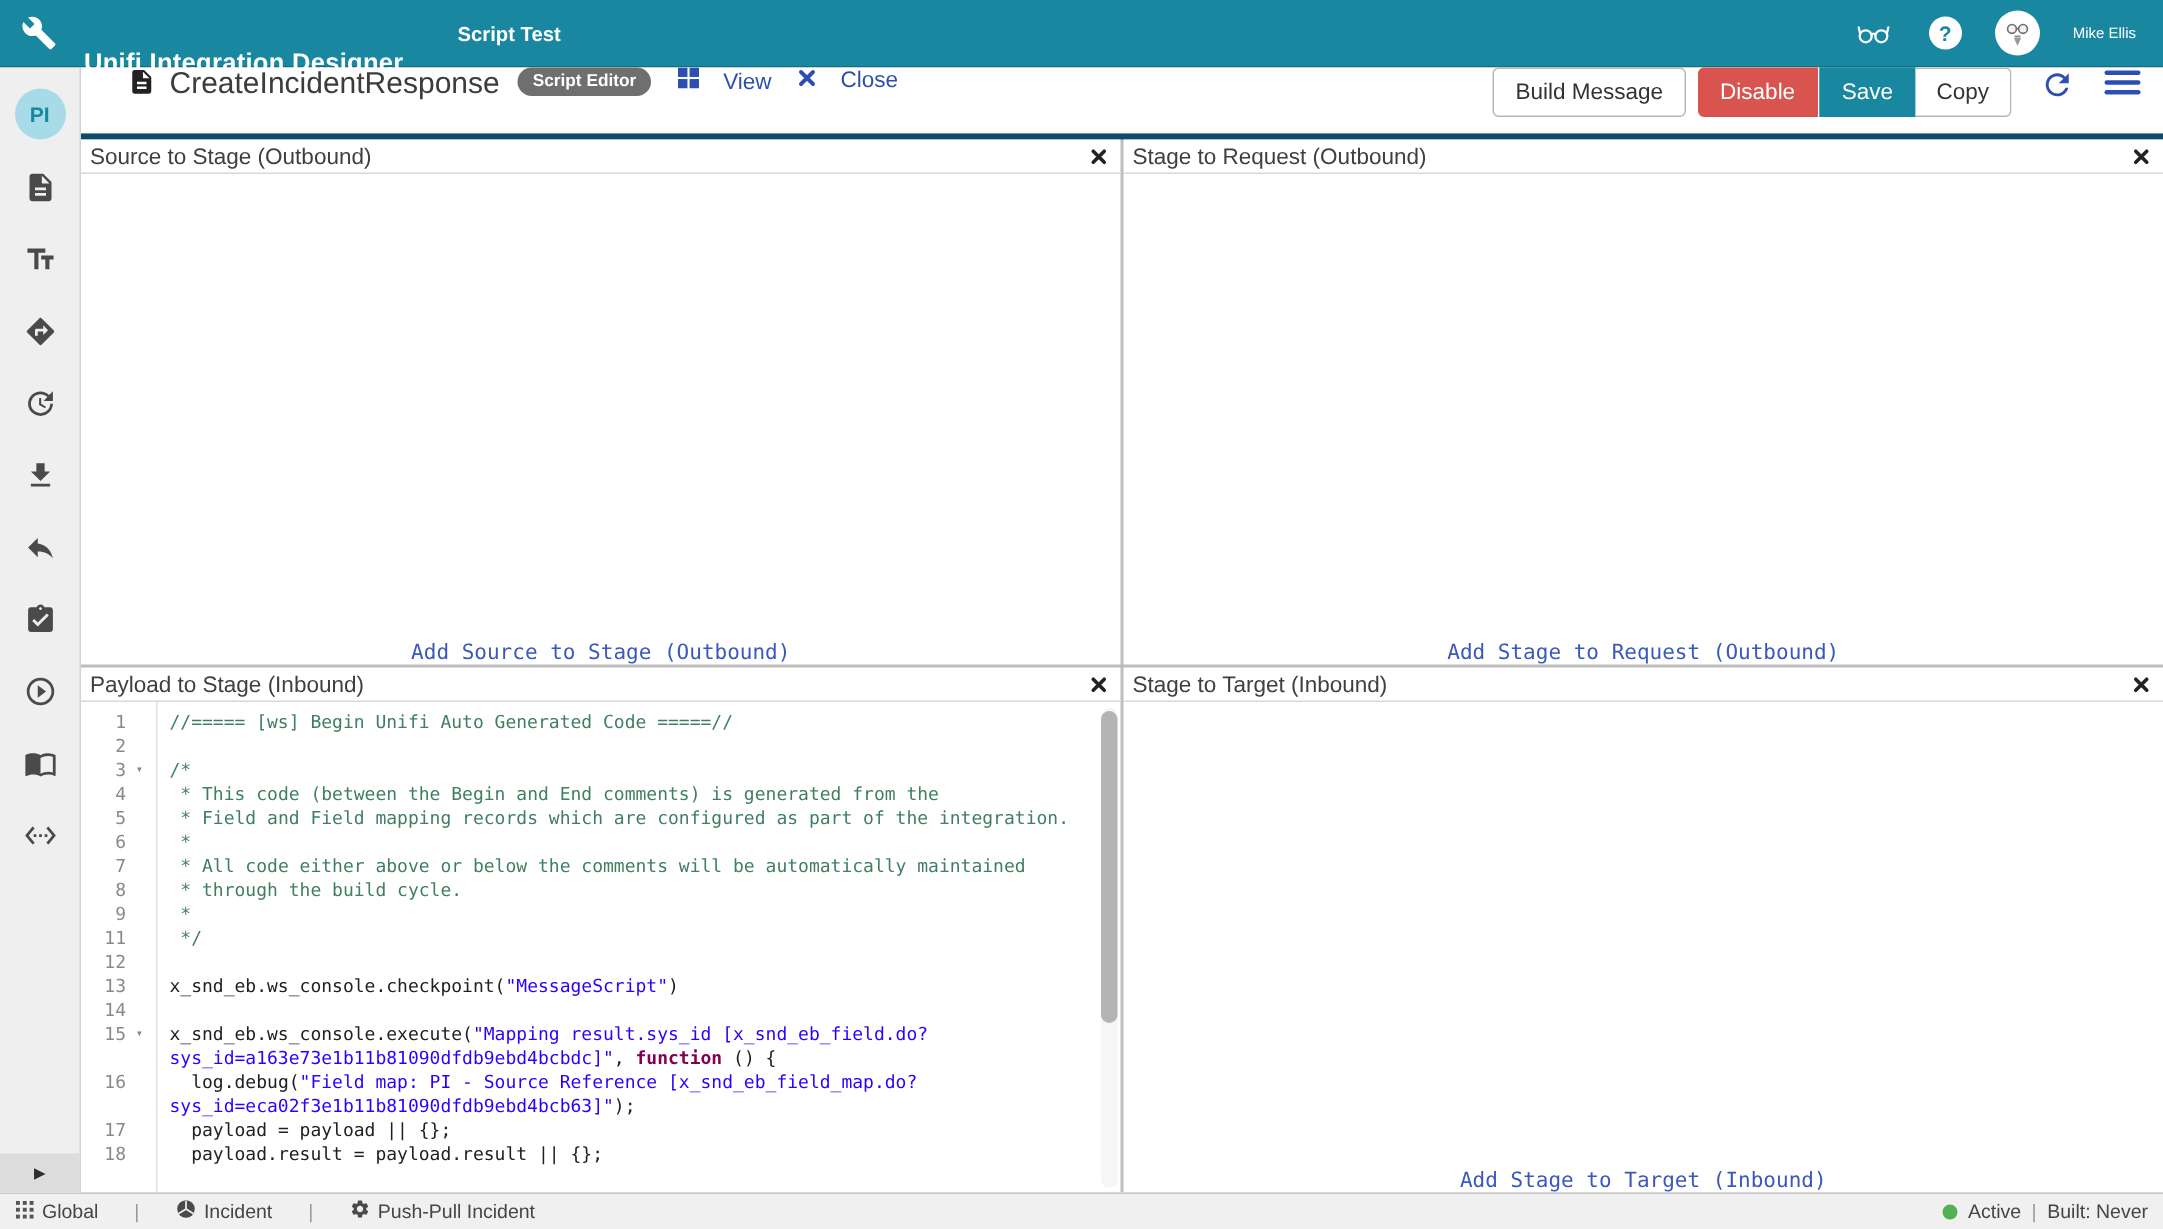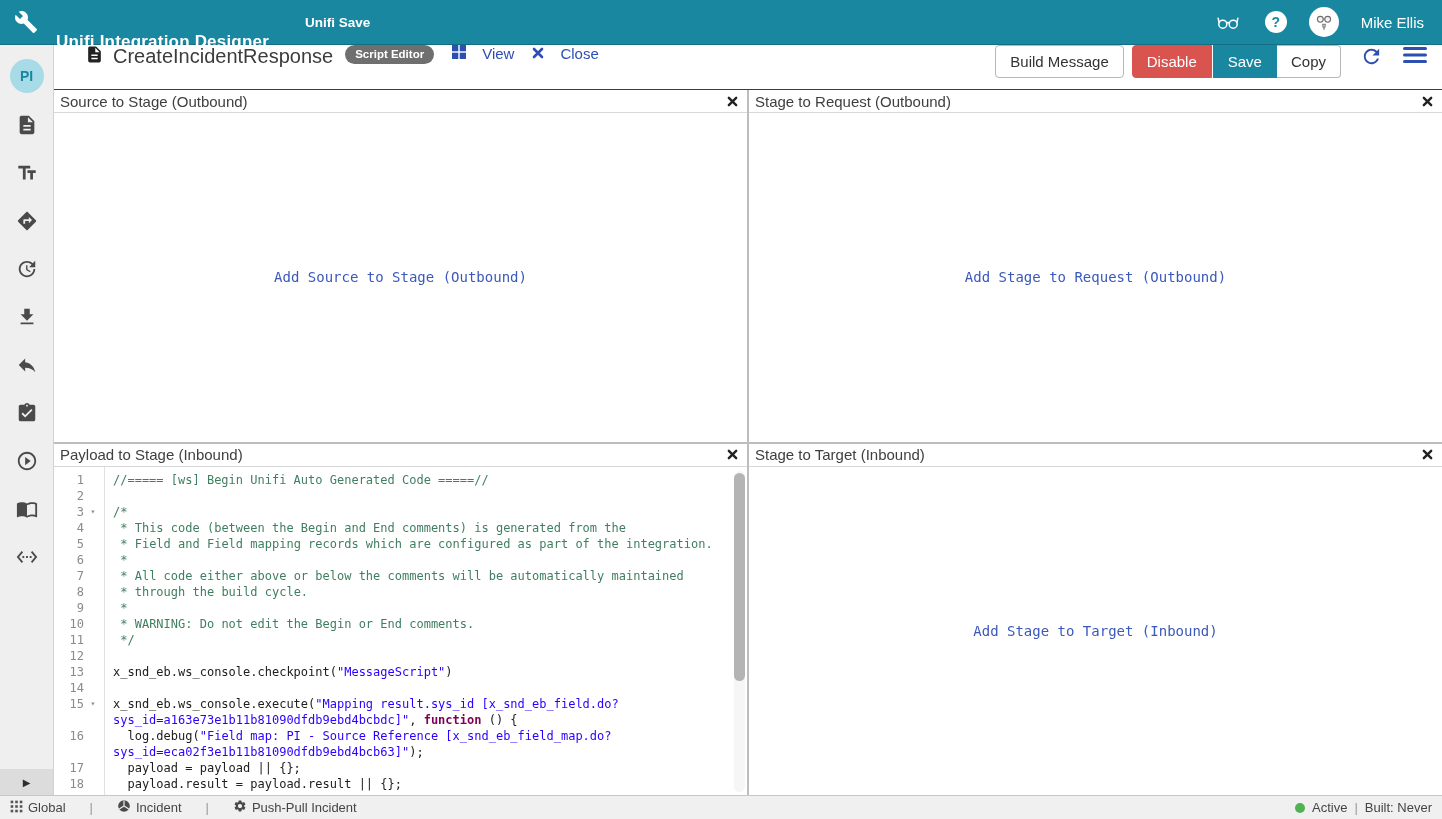--- a/index.html
+++ b/index.html
@@ -9,21 +9,21 @@
   
   .topbar { height:45px; background:var(--teal,#1987a0); display:flex; align-items:center; padding:0 18px 0 14px; border-bottom:1px solid rgba(0,0,0,.18); flex:none; }
   .topbar-left { display:flex; align-items:center; }
   .wrench { width:24px; height:24px; display:flex; align-items:center; }
   .app-title { color:#fff; font-size:17px; font-weight:bold; margin-left:18px; letter-spacing:.2px;margin-top:40px; }
   .app-subtitle { color:#fff; font-size:13.5px; font-weight:bold; margin-left:36px; cursor:pointer; }
   .topbar-right { margin-left:auto; display:flex; align-items:center; gap:22px; }
   .icon-btn { display:flex; align-items:center; cursor:pointer; }
   .help-circle { width:22px; height:22px; border-radius:50%; background:#fff; color:var(--teal,#1987a0); font-size:14px; font-weight:bold; display:flex; align-items:center; justify-content:center; cursor:pointer; }
   .avatar { width:30px; height:30px; border-radius:50%; background:#fff; display:flex; align-items:center; justify-content:center; overflow:hidden; cursor:pointer; }
-  .user-name { color:#fff; font-size:15px; cursor:pointer; }
+  .user-name { color:#fff; font-size:10px; cursor:pointer; }
 
   
   .shell { flex:1; display:flex; min-height:0; }
   .sidebar { width:54px; background:#efefef; border-right:1px solid #d2d2d2; position:relative; flex:none; display:flex; flex-direction:column; align-items:center;text-align:center; }
   .pi-circle { width:34px; height:34px; margin-top:14px; border-radius:50%; background:var(--pi-circle-bg,#a8dbe8); color:var(--teal,#1987a0); font-size:14px; font-weight:bold; display:flex; align-items:center; justify-content:center; cursor:pointer; flex:none; }
   .side-nav { margin-top:10px; display:flex; flex-direction:column; }
   .side-item { width:54px; height:48px; display:flex; align-items:center; justify-content:center; cursor:pointer; }
   .side-item svg { width:22px; height:22px; fill:#4a4a4a; }
   .expand-strip { position:absolute; bottom:0; left:0; width:100%; height:26px; background:#dcdcdc; display:flex; align-items:center; justify-content:center; cursor:pointer; }
   .expand-strip .tri { font-size:10px; color:#2e2e2e; font-family:"DejaVu Sans", sans-serif; }
@@ -38,27 +38,27 @@
   .tb-link { display:flex; align-items:center; gap:16px; color:var(--link-blue,#2d4fb2); font-size:15px; font-weight:500; margin-left:18px; cursor:pointer; }
   .tb-spacer { flex:1; }
   .btn { height:33px; font-size:15px; font-family:"Liberation Sans",sans-serif; border:1px solid #b7b7b7; background:#fff; color:#333; border-radius:4px; padding:0 14px; cursor:pointer; }
   .btn-group { display:flex; margin-left:8px; }
   .btn-danger { background:var(--danger-red,#d9534f); border-color:var(--danger-red,#d9534f); color:#fff; border-radius:4px 0 0 4px; }
   .btn-save { background:var(--teal,#1987a0); border-color:var(--teal,#1987a0); color:#fff; border-radius:0; margin-left:1px; }
   .btn-copy { border-radius:0 4px 4px 0; border-left:none; }
   .tb-icon { margin-left:19px; cursor:pointer; display:flex; align-items:center; }
 
   
-  .grid { flex:1; display:grid; grid-template-columns:1fr 1fr; grid-template-rows:1fr 1fr; gap:2px; background:#bdbdbd; border-top:1px solid #0c4a6e; min-height:0; }
+  .grid { flex:1; display:grid; grid-template-columns:1fr 1fr; grid-template-rows:1fr 1fr; gap:2px; background:#bdbdbd; border-top:4px solid #0c4a6e; min-height:0; }
   .panel { background:#fff; display:flex; flex-direction:column; overflow:hidden; min-height:0; }
   .panel-header { height:23px; flex:none; display:flex; align-items:center; padding:0 9px 0 6px; border-bottom:1px solid #d8d8d8; }
   .panel-title { flex:1; font-size:15px; color:#3f3f3f; }
   .panel-close { cursor:pointer; display:flex; align-items:center; }
   .panel-close svg { width:11px; height:11px; stroke:#222; stroke-width:2.6; stroke-linecap:round; }
-  .panel-body { flex:1; display:flex; align-items:center; justify-content:center; }
+  .panel-body { flex:1; display:flex; align-items:flex-end; justify-content:center; }
   .add-link { font-family:"DejaVu Sans Mono", monospace; font-size:14px; color:#3b58bb; cursor:pointer; }
 
   
   .editor { flex:1; position:relative; overflow:hidden; padding-top:5px; font-family:"DejaVu Sans Mono", monospace; font-size:12px; line-height:16px; color:#202020; }
   .gutter-line { position:absolute; left:50px; top:0; bottom:0; width:1px; background:#e0e0e0; }
   .code-line { display:flex; min-height:16px; }
   .gutter-cell { width:50px; flex:none; display:flex; }
   .lnum { width:30px; text-align:right; color:#8a8a8a; }
   .fold { width:18px; text-align:center; font-size:8px; color:#888; line-height:16px; cursor:pointer; }
   .code-text { flex:1; padding:0 16px 0 9px; white-space:pre-wrap; overflow-wrap:break-word; min-width:0; }
@@ -82,21 +82,21 @@
 <div class="app">
 
   <header class="topbar">
     <div class="topbar-left">
       <span class="wrench">
         <svg viewBox="0 0 24 24" width="24" height="24">
             <path fill="#ffffff" d="M22.7 19l-9.1-9.1c.9-2.3.4-5-1.5-6.9-2-2-5-2.4-7.4-1.3L9 6 6 9 1.6 4.7C.4 7.1.9 10.1 2.9 12.1c1.9 1.9 4.6 2.4 6.9 1.5l9.1 9.1c.4.4 1 .4 1.4 0l2.3-2.3c.5-.4.5-1.1.1-1.4z"></path>
           </svg>
       </span>
       <span class="app-title">Unifi Integration Designer</span>
-      <span class="app-subtitle">Unifi Save</span>
+      <span class="app-subtitle">Script Test</span>
     </div>
     <div class="topbar-right">
       <span class="icon-btn">
         <svg viewBox="0 0 24 24" width="30" height="24" fill="none" stroke="#ffffff" stroke-width="1.5" stroke-linecap="round">
           <circle cx="6.8" cy="14.2" r="4"></circle>
             <circle cx="17.2" cy="14.2" r="4"></circle>
           <path d="M10.6 13.2q1.4-1.6 2.8 0"></path>
             <path d="M3.1 12.4 2.1 8.2"></path>
             <path d="M20.9 12.4 21.9 8.2"></path>
         </svg>
@@ -319,27 +319,20 @@
                     <span class="fold"></span>
                   </span>
                   <span class="code-text"><span class="tk-c"> * through the build cycle.</span></span>
                 </div>
                 <div class="code-line">
                   <span class="gutter-cell">
                     <span class="lnum">9</span>
                     <span class="fold"></span>
                   </span>
                   <span class="code-text"><span class="tk-c"> *</span></span>
-                </div>
-                <div class="code-line">
-                  <span class="gutter-cell">
-                    <span class="lnum">10</span>
-                    <span class="fold"></span>
-                  </span>
-                  <span class="code-text"><span class="tk-c"> * WARNING: Do not edit the Begin or End comments.</span></span>
                 </div>
                 <div class="code-line">
                   <span class="gutter-cell">
                     <span class="lnum">11</span>
                     <span class="fold"></span>
                   </span>
                   <span class="code-text"><span class="tk-c"> */</span></span>
                 </div>
                 <div class="code-line">
                   <span class="gutter-cell">

